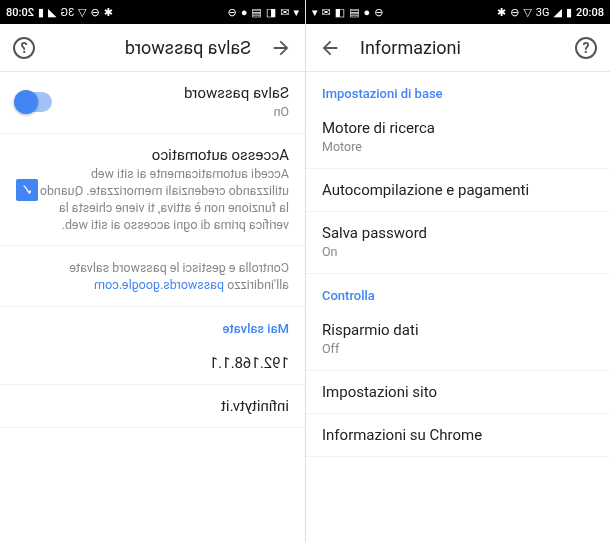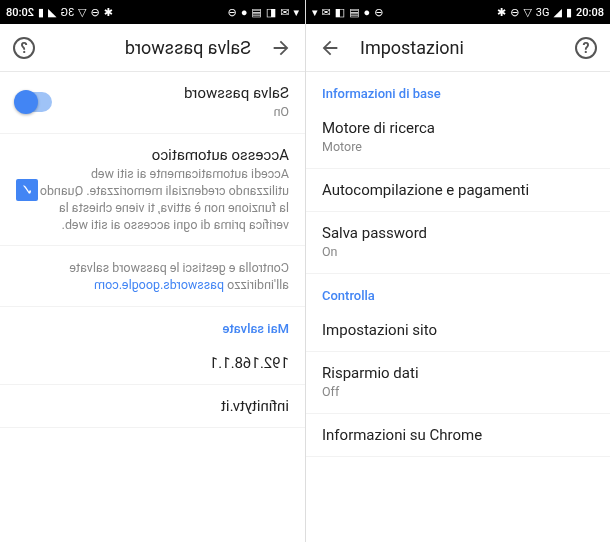--- a/index.html
+++ b/index.html
@@ -112,49 +112,49 @@
         <span>▮</span>
       <span class="status-time">20:08</span>
     </div>
   </div>
   <div class="app-bar">
     <div class="icon-btn">
       <svg viewBox="0 0 24 24">
           <path d="M20 11H7.8l5.6-5.6L12 4l-8 8 8 8 1.4-1.4L7.8 13H20z"></path>
         </svg>
     </div>
-    <div class="app-bar-title">Impostazioni</div>
+    <div class="app-bar-title">Informazioni</div>
     <div class="icon-btn">
       <div class="help-circle">?</div>
     </div>
   </div>
   <div class="content">
-    <div class="section-header">Informazioni di base</div>
+    <div class="section-header">Impostazioni di base</div>
     <div class="item">
       <div class="item-text">
         <div class="item-title">Motore di ricerca</div>
         <div class="item-sub">Motore</div>
       </div>
     </div>
     <div class="item">
       <div class="item-title">Autocompilazione e pagamenti</div>
     </div>
     <div class="item">
       <div class="item-text">
         <div class="item-title">Salva password</div>
         <div class="item-sub">On</div>
       </div>
     </div>
     <div class="section-header">Controlla</div>
     <div class="item">
-      <div class="item-title">Impostazioni sito</div>
-    </div>
-    <div class="item">
       <div class="item-text">
         <div class="item-title">Risparmio dati</div>
         <div class="item-sub">Off</div>
       </div>
+    </div>
+    <div class="item">
+      <div class="item-title">Impostazioni sito</div>
     </div>
     <div class="item">
       <div class="item-title">Informazioni su Chrome</div>
     </div>
   </div>
 </div>
 
 </body></html>

